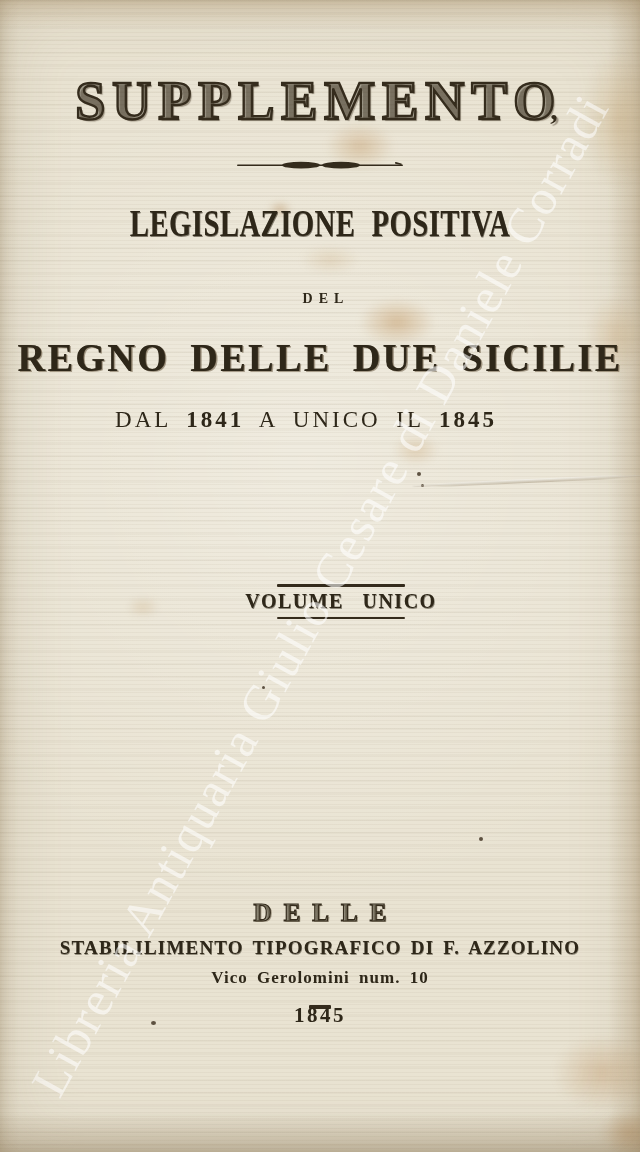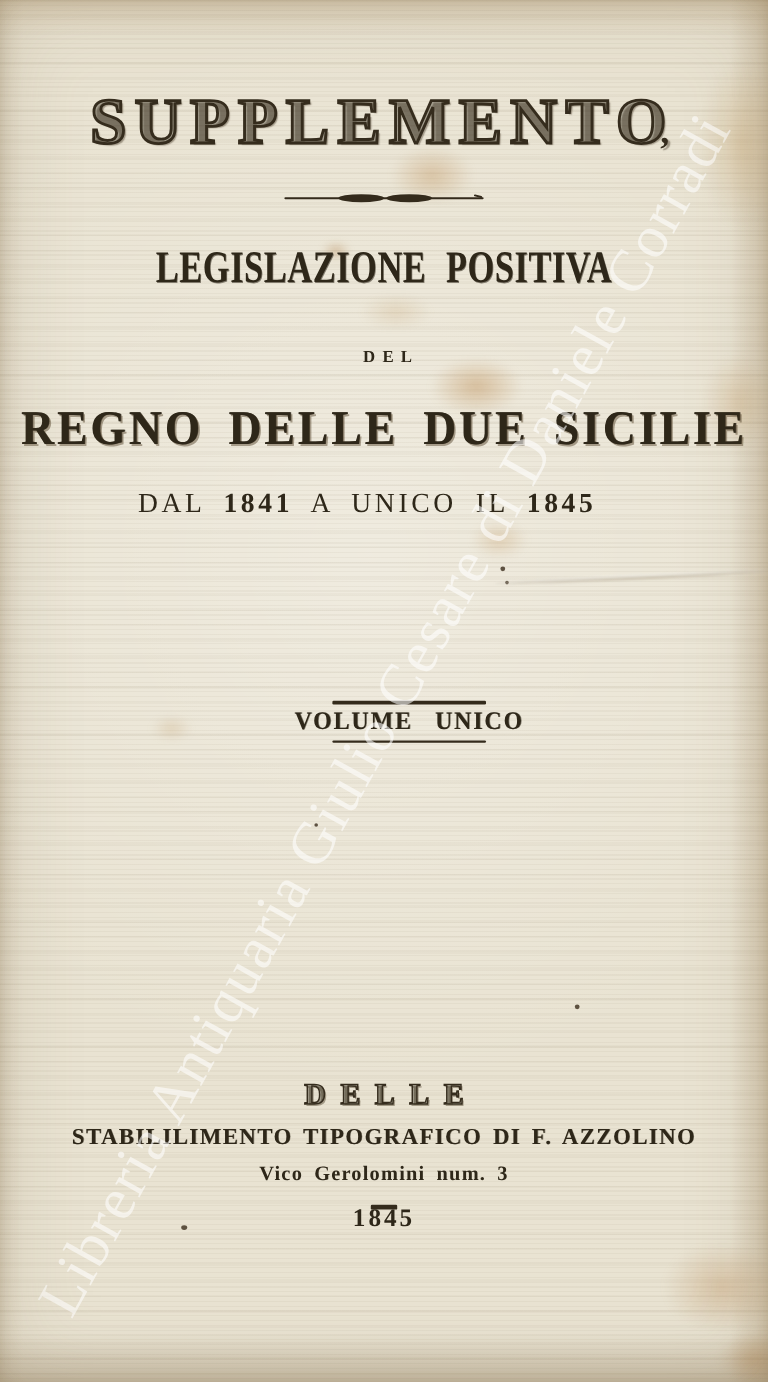--- a/index.html
+++ b/index.html
@@ -156,20 +156,20 @@
   </div>
 
   <div class="txt volume-block">
     <div class="volume-rule"></div>
     <div class="volume-label">VOLUME UNICO</div>
     <div class="volume-rule"></div>
   </div>
 
   <div class="txt imprint-city">DELLE</div>
   <div class="txt imprint-printer">STABILILIMENTO TIPOGRAFICO DI F. AZZOLINO</div>
-  <div class="txt imprint-address">Vico Gerolomini num. 3</div>
+  <div class="txt imprint-address">Vico Gerolomini num. 10</div>
   <div class="txt imprint-dash"><span></span></div>
   <div class="txt imprint-year">1845</div>
 
   <div class="watermark">Libreria Antiquaria Giulio Cesare di Daniele Corradi</div>
 
   <div class="vignette"></div>
 </div>
 
 </body></html>

